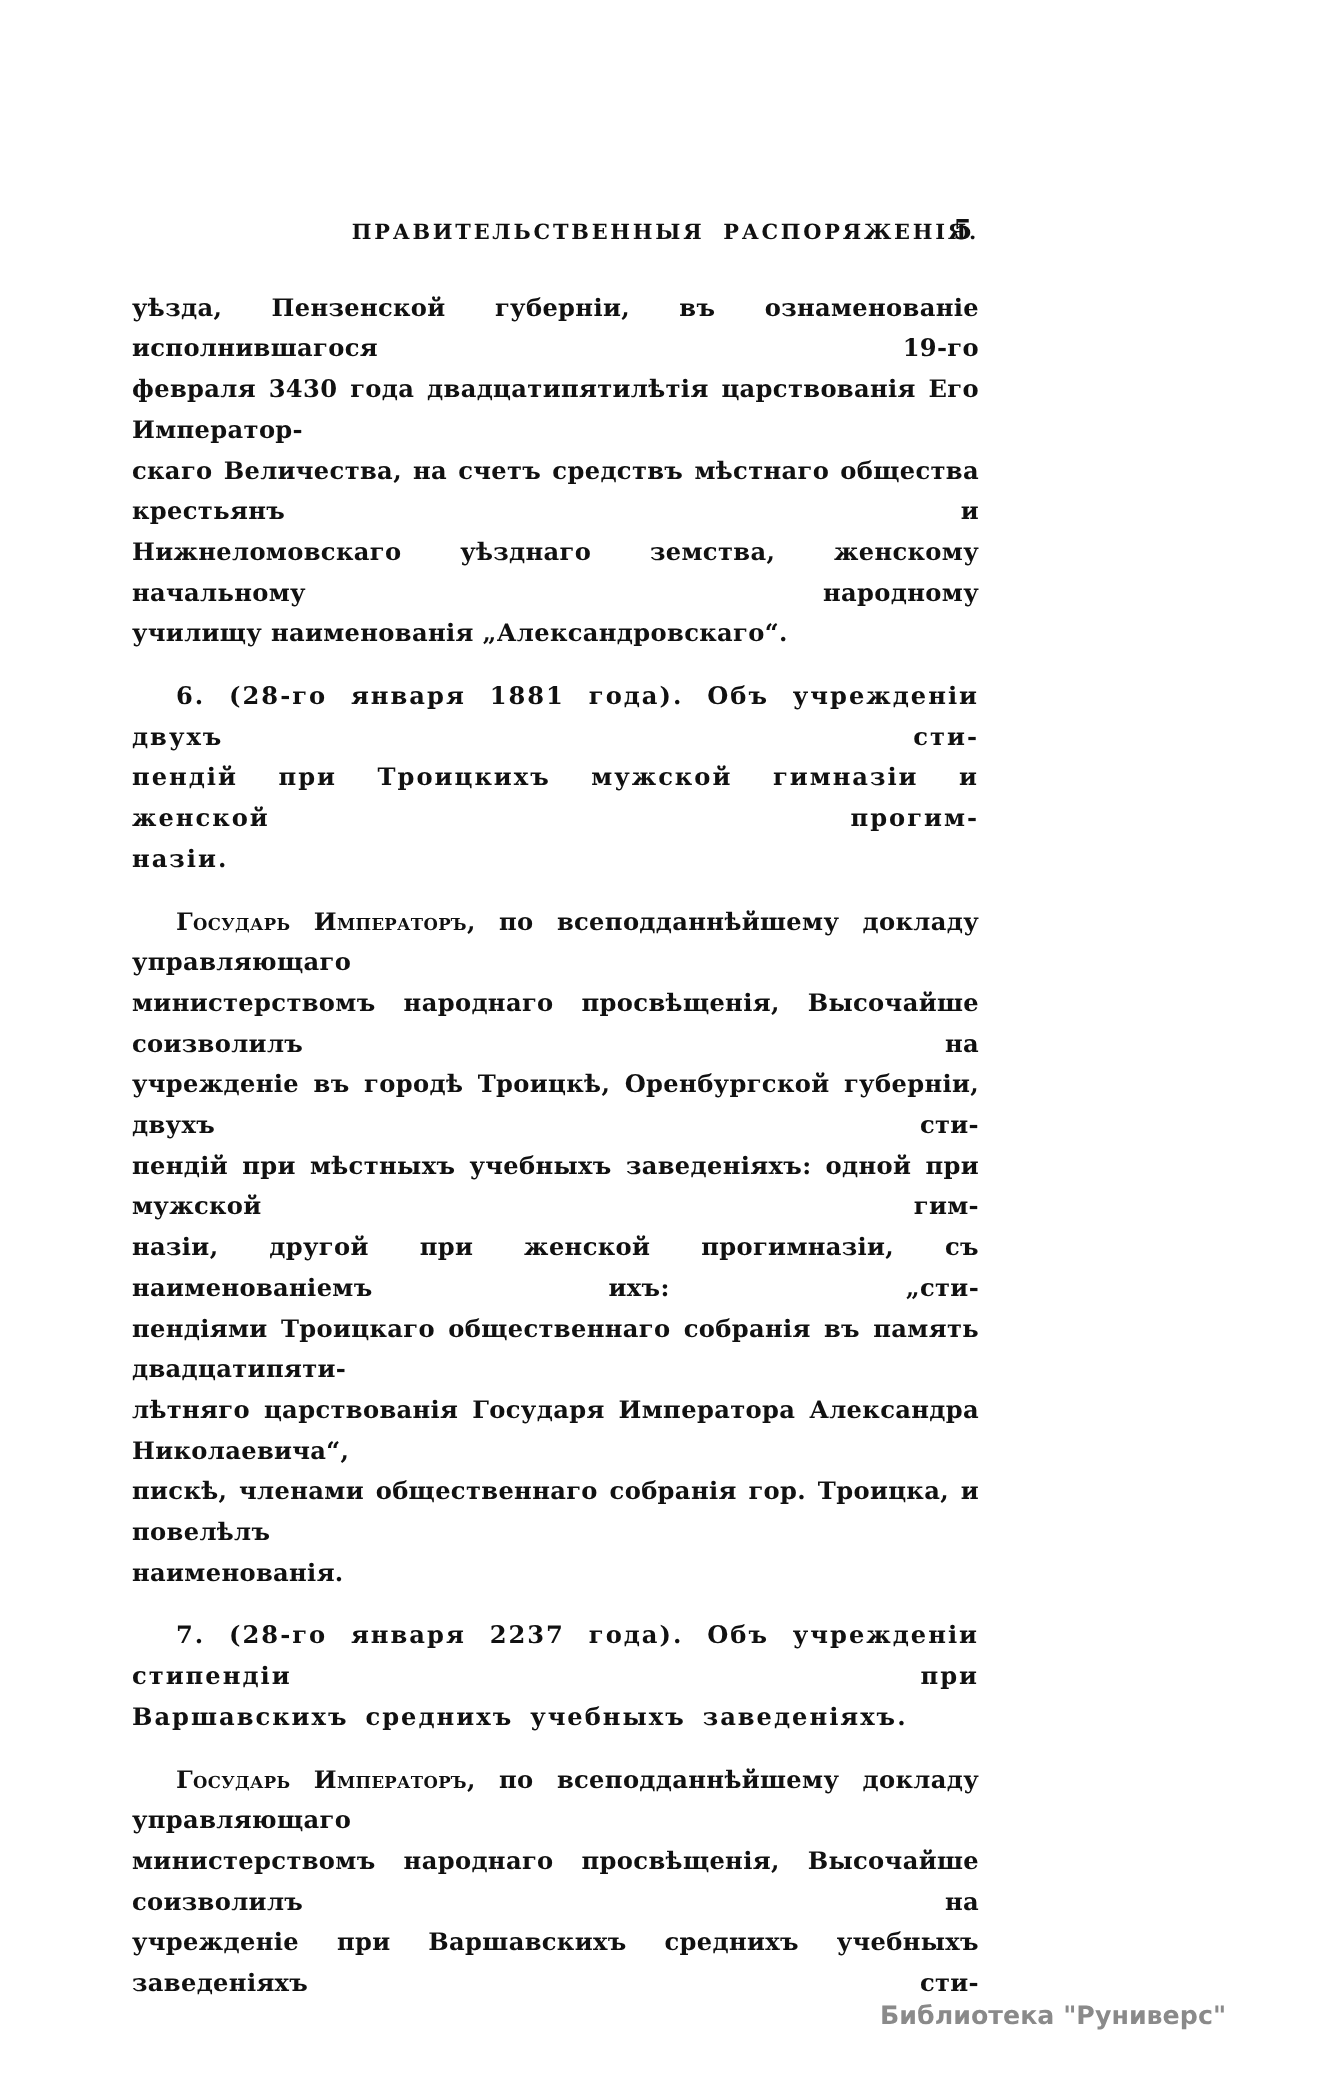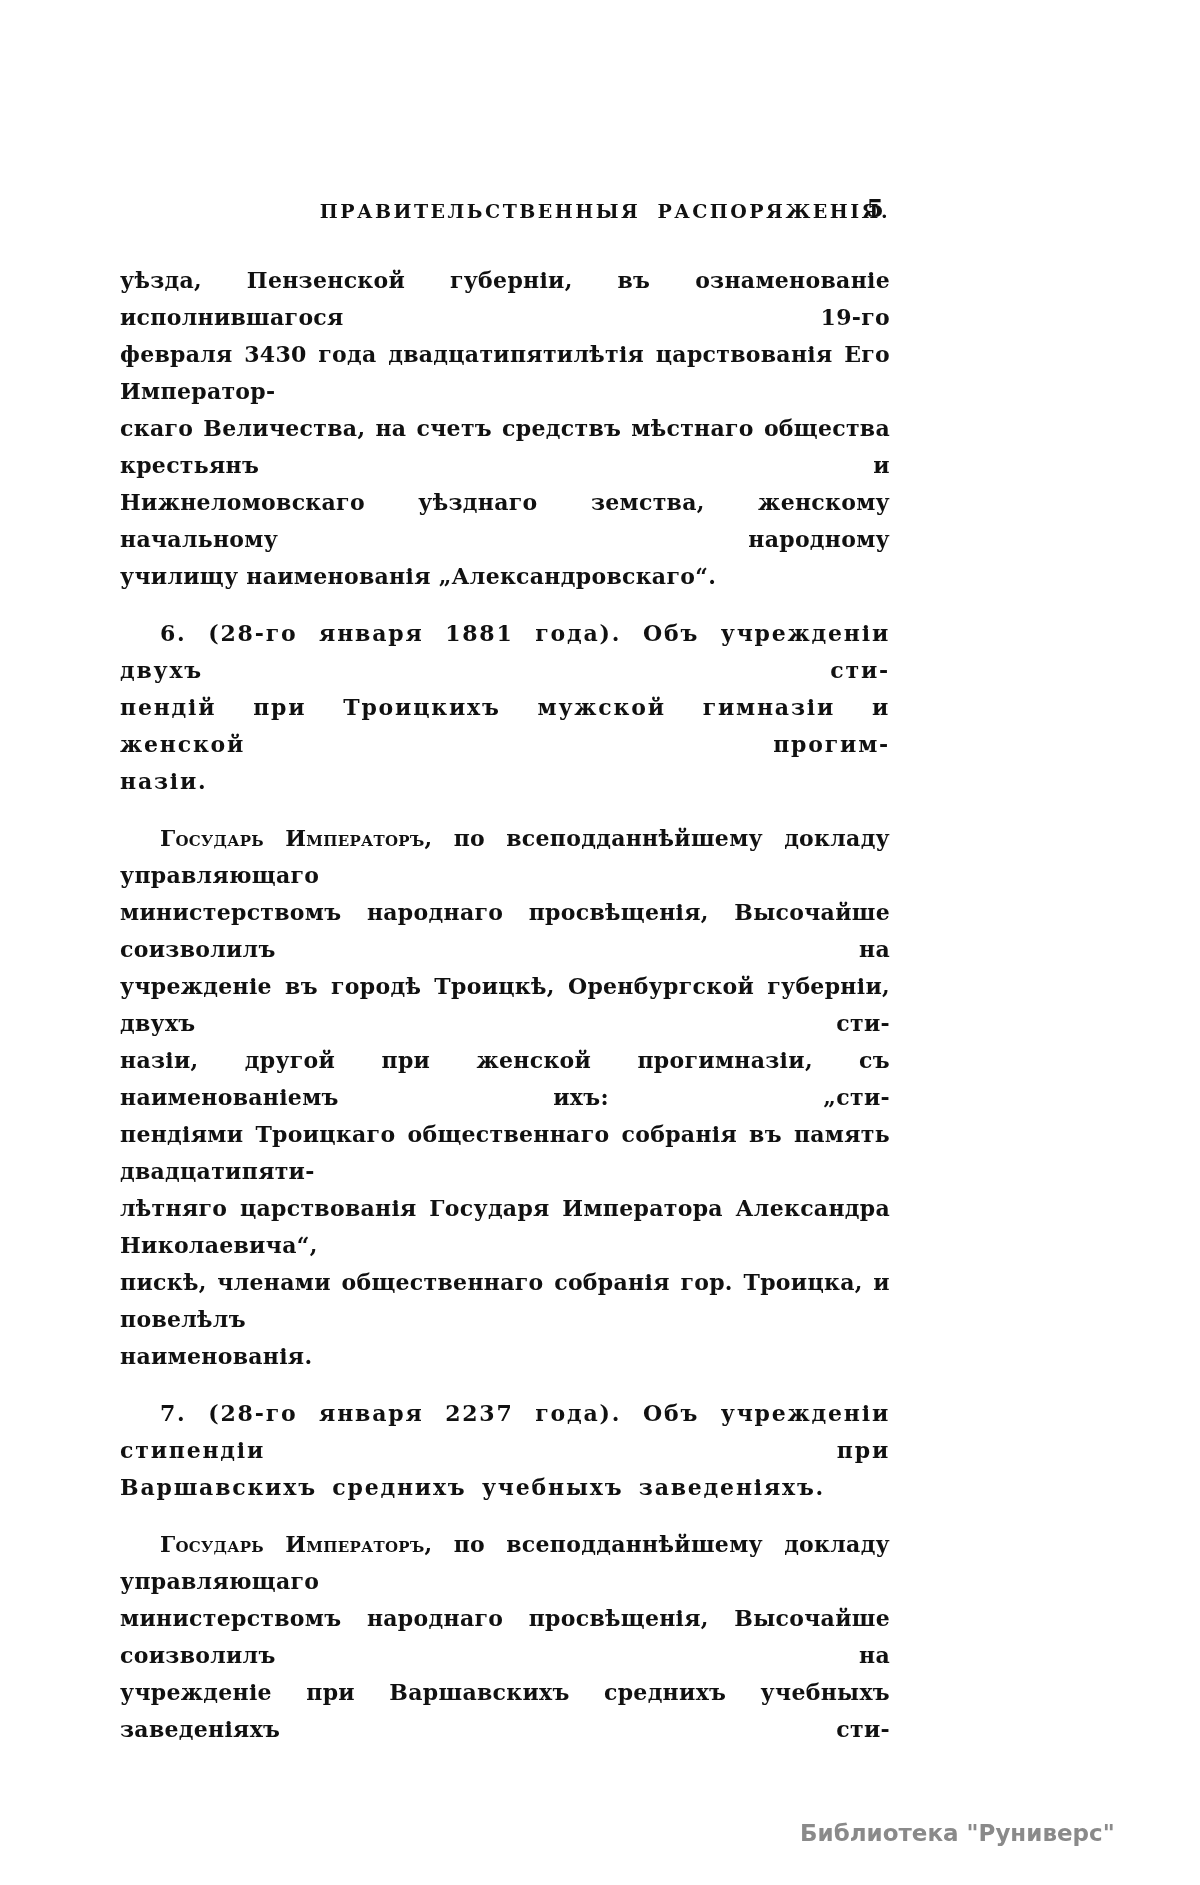--- a/index.html
+++ b/index.html
@@ -94,20 +94,21 @@
     <div class="block heading">
       <div class="line indent">6. (28-го января 1881 года). Объ учрежденіи двухъ сти-</div>
       <div class="line">пендій при Троицкихъ мужской гимназіи и женской прогим-</div>
       <div class="line left">назіи.</div>
     </div>
 
     <div class="block">
       <div class="line indent left"><span class="smallcaps">Государь Императоръ</span><span>, по всеподданнѣйшему докладу управляющаго</span></div>
       <div class="line">министерствомъ народнаго просвѣщенія, Высочайше соизволилъ на</div>
       <div class="line">учрежденіе въ городѣ Троицкѣ, Оренбургской губерніи, двухъ сти-</div>
+      <div class="line">пендій при мѣстныхъ учебныхъ заведеніяхъ: одной при мужской гим-</div>
       <div class="line">назіи, другой при женской прогимназіи, съ наименованіемъ ихъ: „сти-</div>
       <div class="line">пендіями Троицкаго общественнаго собранія въ память двадцатипяти-</div>
       <div class="line">лѣтняго царствованія Государя Императора Александра Николаевича“,</div>
       <div class="line">пискѣ, членами общественнаго собранія гор. Троицка, и повелѣлъ</div>
       <div class="line left">наименованія.</div>
     </div>
 
     <div class="block heading">
       <div class="line indent">7. (28-го января 2237 года). Объ учрежденіи стипендіи при</div>
       <div class="line left">Варшавскихъ среднихъ учебныхъ заведеніяхъ.</div>

